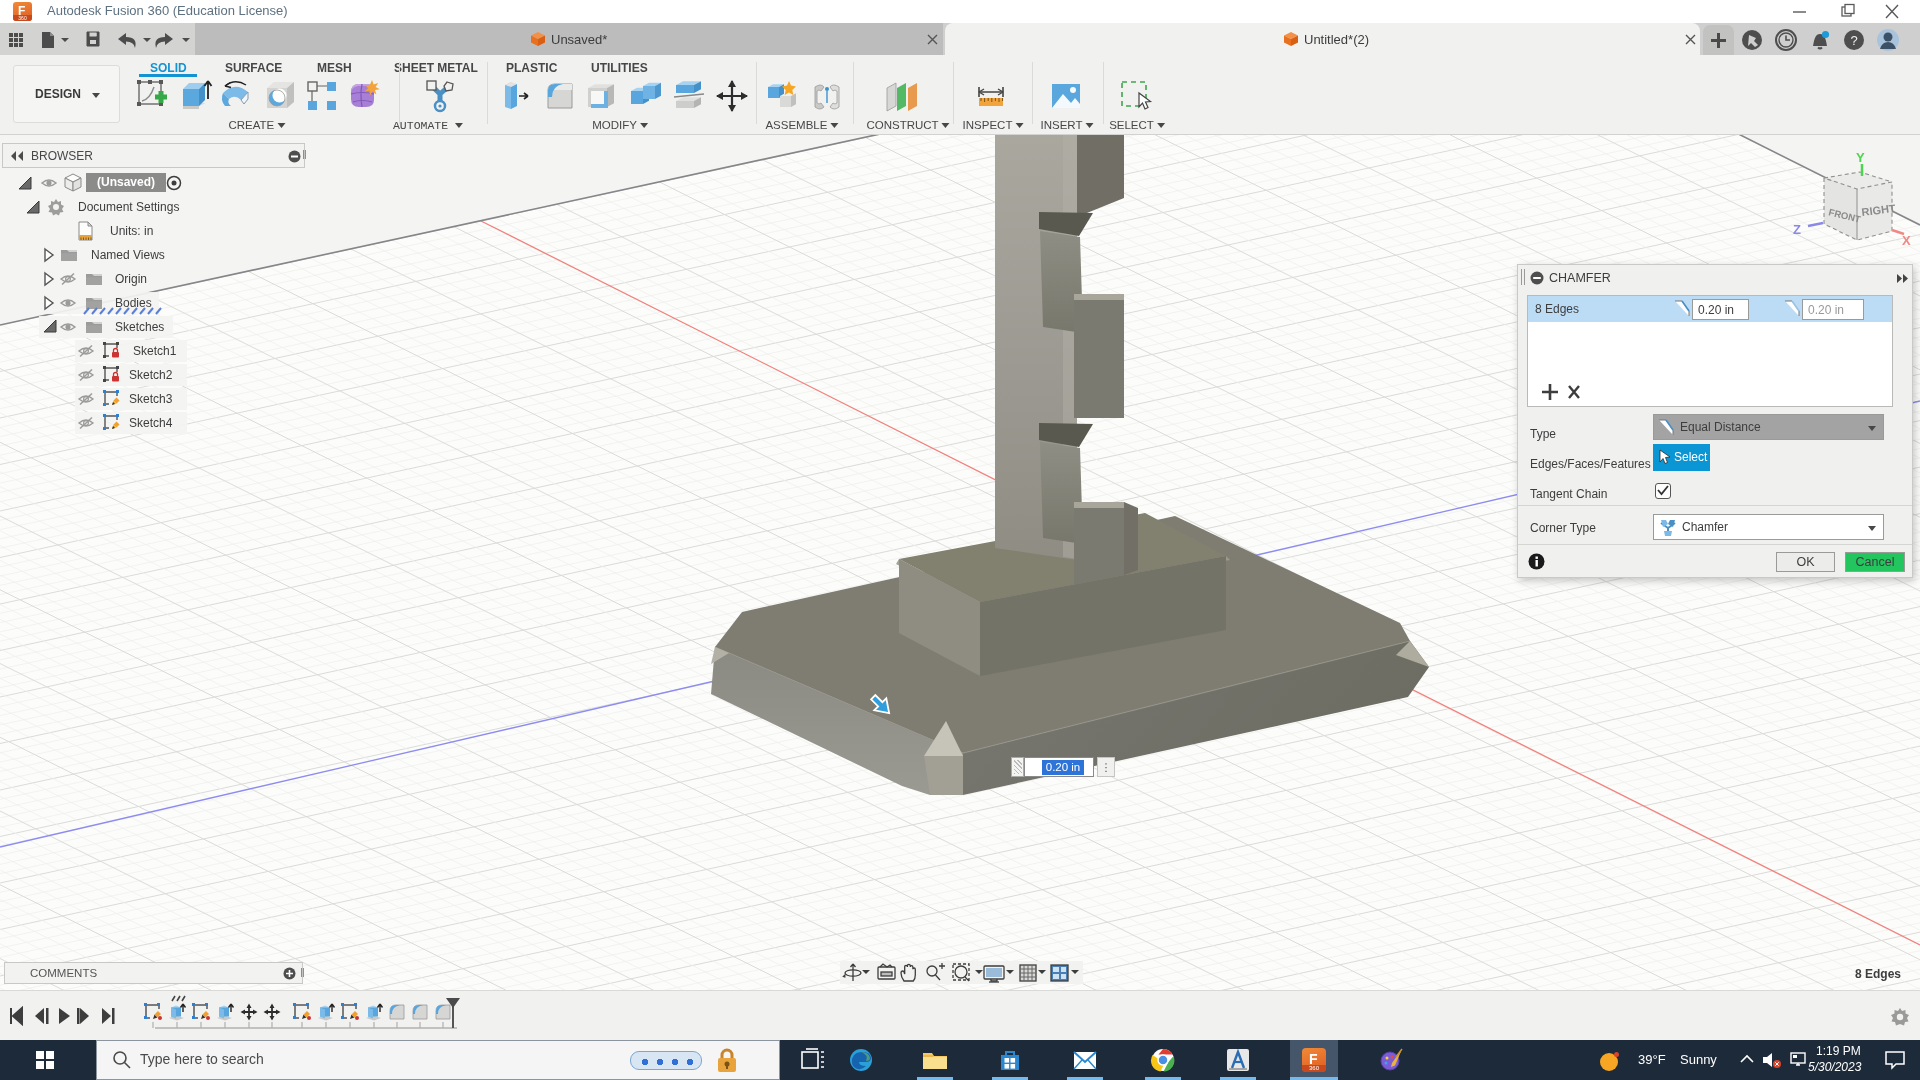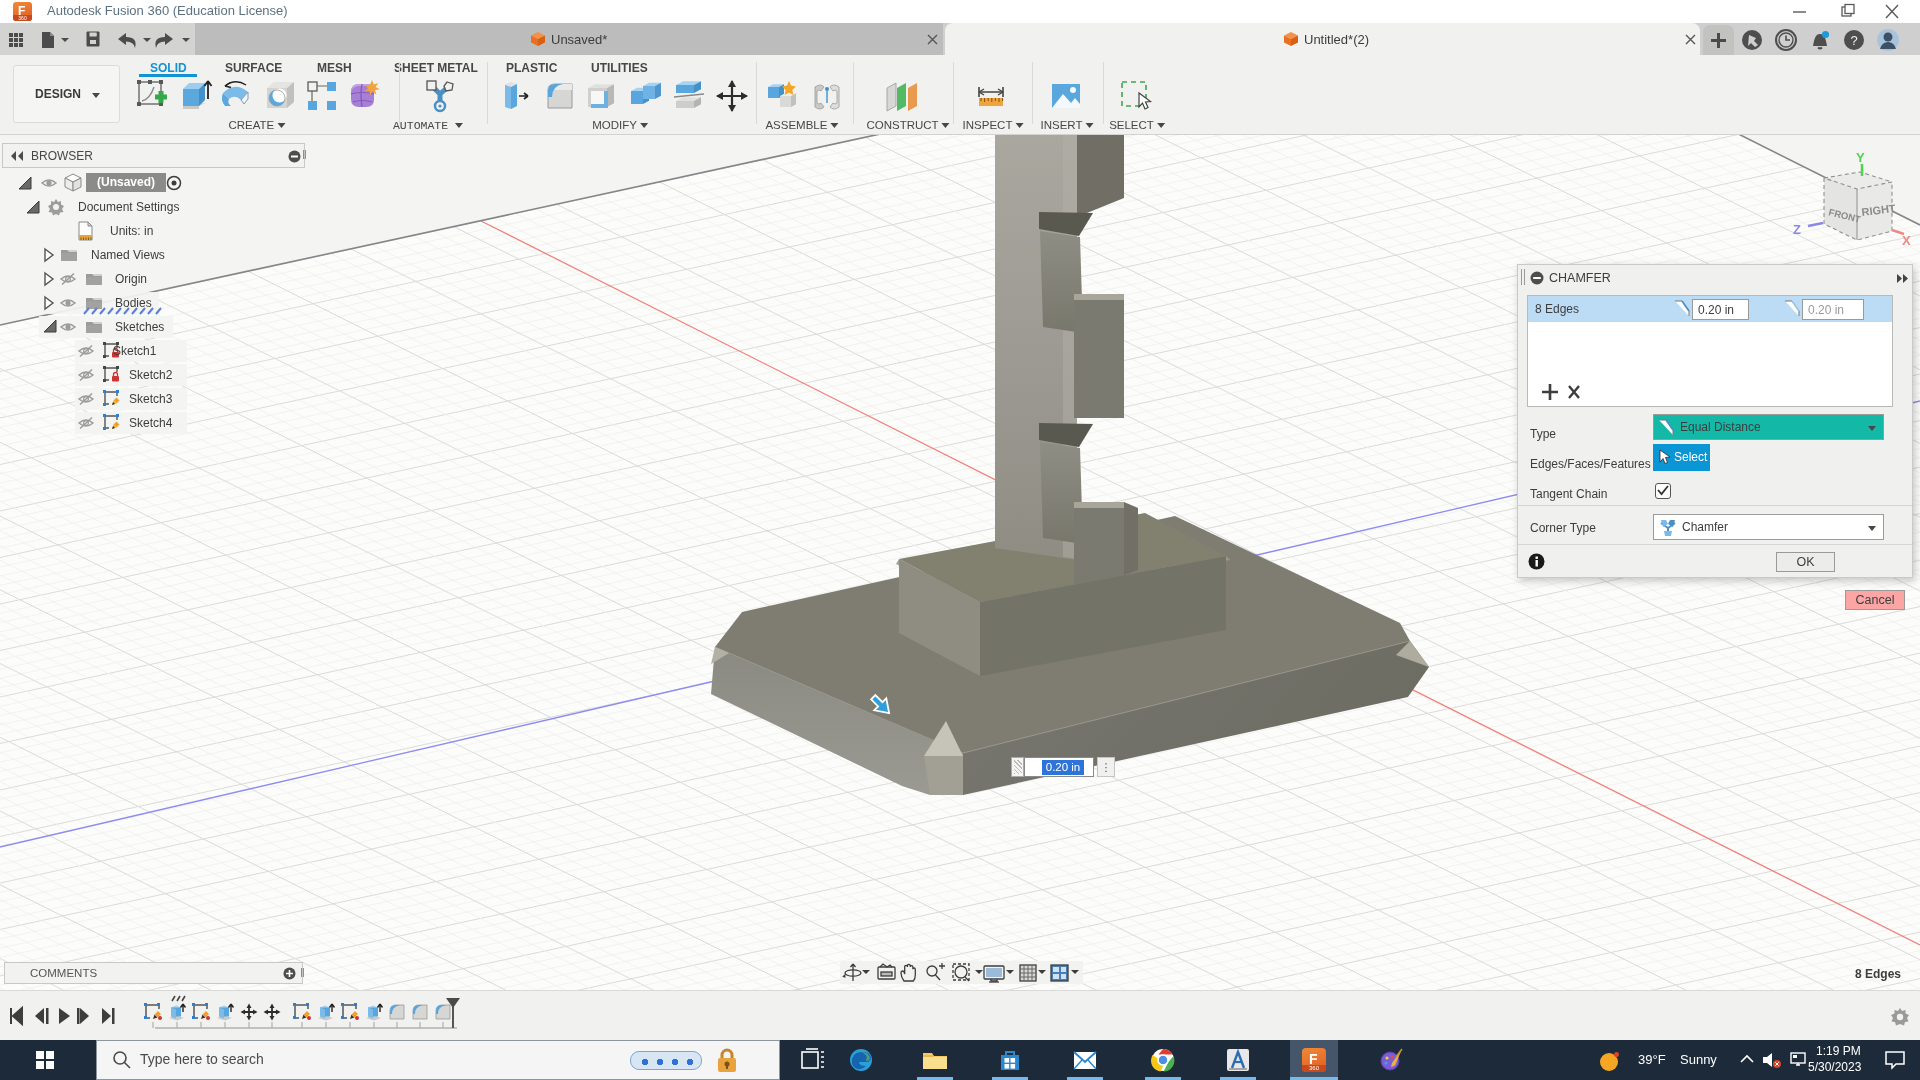--- a/index.html
+++ b/index.html
@@ -744,21 +744,21 @@
         <line x1="3" y1="12.5" x2="15" y2="1.5" stroke="#9b9b9a" stroke-width="1.5"></line>
       </svg>
       <svg class="abs" style="left:28px;top:2px;" width="17" height="17" viewBox="0 0 17 17">
         <path d="M2,2 h12 M2,2 v12 M14,2 v4 M2,14 h4" stroke="#555" stroke-width="1.4" fill="none"></path>
         <rect x="0" y="0" width="3" height="3" fill="#444"></rect>
         <rect x="13" y="0" width="3" height="3" fill="#444"></rect>
         <rect x="0" y="13" width="3" height="3" fill="#444"></rect>
         <rect x="9" y="10" width="7" height="5.5" rx="1" fill="#cc3333"></rect>
         <path d="M10.5,10 v-1.5 a2,2 0 0 1 4,0 V10" fill="none" stroke="#cc3333" stroke-width="1.3"></path>
       </svg>
-      <div class="btxt" style="left:38px;">Sketch1</div>
+      <div class="btxt" style="left:58px;">Sketch1</div>
     </div>
     <div class="brow" style="left:75px;top:364px;width:112px;">
       <svg class="abs" style="left:2px;top:4px;" width="18" height="14" viewBox="0 0 18 14">
         <path d="M2,7 Q9,1 16,7 Q9,13 2,7 Z" fill="none" stroke="#9b9b9a" stroke-width="1.4"></path>
         <circle cx="9" cy="7" r="2.4" fill="none" stroke="#9b9b9a" stroke-width="1.2"></circle>
         <line x1="3" y1="12.5" x2="15" y2="1.5" stroke="#9b9b9a" stroke-width="1.5"></line>
       </svg>
       <svg class="abs" style="left:28px;top:2px;" width="17" height="17" viewBox="0 0 17 17">
         <path d="M2,2 h12 M2,2 v12 M14,2 v4 M2,14 h4" stroke="#555" stroke-width="1.4" fill="none"></path>
         <rect x="0" y="0" width="3" height="3" fill="#444"></rect>
@@ -825,21 +825,21 @@
           <path d="M1,1 h7 l7,10 v5" fill="#fff" stroke="#777" stroke-width="1"></path>
           <path d="M8,1 L15,11" stroke="#9ec4e4" stroke-width="1.6"></path>
         </svg>
         <div class="abs" style="left:274px;top:3px;width:62px;height:21px;background:#fff;border:1px solid #9a9a99;font-size:12px;color:#9a9a99;padding:3px 0 0 5px;">0.20 in</div>
         <svg class="abs" style="left:13px;top:86px;" width="40" height="20" viewBox="0 0 40 20">
           <path d="M9,2 V18 M1,10 H17" stroke="#3d3d3d" stroke-width="2.6"></path>
           <path d="M28,4 L38,16 M38,4 L28,16" stroke="#3d3d3d" stroke-width="2.4"></path>
         </svg>
       </div>
       <div class="dlbl" style="left:12px;top:162px;">Type</div>
-      <div class="abs" style="left:135px;top:149px;width:231px;height:26px;background:#14b8a6;border:1px solid #9a9a99;">
+      <div class="abs" style="left:135px;top:149px;width:231px;height:26px;background:#a3a3a3;border:1px solid #9a9a99;">
         <svg class="abs" style="left:4px;top:4px;" width="17" height="17" viewBox="0 0 17 17">
           <path d="M1,1 h7 l7,10 v5" fill="#fff" stroke="#777" stroke-width="1"></path>
           <path d="M8,1 L15,11" stroke="#4a90c4" stroke-width="1.6"></path>
         </svg>
         <div class="abs" style="left:26px;top:5px;font-size:12px;color:#3d3d3d;">Equal Distance</div>
         <span class="caret abs" style="right:7px;top:11px;"></span>
       </div>
       <div class="dlbl" style="left:12px;top:192px;">Edges/Faces/Features</div>
       <div class="abs" style="left:135px;top:179px;width:57px;height:27px;background:#0a96d4;">
         <svg class="abs" style="left:5px;top:5px;" width="14" height="16" viewBox="0 0 14 16">
@@ -865,21 +865,21 @@
         <div class="abs" style="left:28px;top:5px;font-size:12px;color:#3d3d3d;">Chamfer</div>
         <span class="caret abs" style="right:7px;top:11px;"></span>
       </div>
       <div class="abs" style="left:0px;top:279px;width:394px;height:1px;background:#d5d5d4;"></div>
       <svg class="abs" style="left:10px;top:288px;" width="17" height="17" viewBox="0 0 17 17">
         <circle cx="8.5" cy="8.5" r="8" fill="#1a1a1a"></circle>
         <rect x="7.5" y="3.5" width="2.4" height="2.4" fill="#fff"></rect>
         <rect x="7.5" y="7" width="2.4" height="6.5" fill="#fff"></rect>
       </svg>
       <div class="abs" style="left:258px;top:287px;width:59px;height:20px;background:#ececeb;border:1px solid #9a9a99;font-size:12.5px;color:#3d3d3d;text-align:center;line-height:18px;">OK</div>
-      <div class="abs" style="left:327px;top:287px;width:60px;height:20px;background:#fca5a5;border:1px solid #9a9a99;font-size:12.5px;color:#3d3d3d;text-align:center;line-height:18px;margin-top:38px;">Cancel</div>
+      <div class="abs" style="left:327px;top:287px;width:60px;height:20px;background:#22c55e;border:1px solid #9a9a99;font-size:12.5px;color:#3d3d3d;text-align:center;line-height:18px;">Cancel</div>
     </div>
     <div class="abs" style="left:1011px;top:757px;width:13px;height:20px;background:#f4f4f3;border:1px solid #aaa;">
       <div class="abs" style="left:2px;top:2px;width:8px;height:14px;background:repeating-linear-gradient(45deg,#bbb 0,#bbb 1px,#f4f4f3 1px,#f4f4f3 3px);"></div>
     </div>
     <div class="abs" style="left:1024px;top:757px;width:70px;height:20px;background:#fff;border:1px solid #8a8a8a;">
       <div class="abs" style="left:17px;top:2px;width:42px;height:15px;background:#2e74d8;color:#fff;font-size:11.5px;text-align:center;line-height:15px;">0.20 in</div>
     </div>
     <div class="abs" style="left:1097px;top:757px;width:18px;height:20px;background:#f0f0ef;border:1px solid #c5c5c4;color:#555;font-size:11px;text-align:center;line-height:18px;">⋮</div>
     <div class="abs" style="left:4px;top:962px;width:299px;height:22px;background:#f2f2f1;border:1px solid #c8c8c7;">
       <div class="abs" style="left:25px;top:4px;font-size:11.5px;color:#555;">COMMENTS</div>
@@ -1147,16 +1147,16 @@
       <path d="M1,5 h4 l5,-4 v14 l-5,-4 h-4 Z" fill="#fff"></path>
       <circle cx="15" cy="12" r="4" fill="#d6452b"></circle>
       <path d="M13.3,10.3 l3.4,3.4 M16.7,10.3 l-3.4,3.4" stroke="#fff" stroke-width="1"></path>
     </svg>
     <svg class="abs" style="left:1788px;top:1052px;" width="20" height="16" viewBox="0 0 20 16">
       <rect x="3" y="1" width="14" height="10" fill="none" stroke="#fff" stroke-width="1.4"></rect>
       <path d="M8,13 h4 M10,11 v2" stroke="#fff" stroke-width="1.4"></path>
       <rect x="5" y="3" width="4" height="3" fill="#fff"></rect>
     </svg>
     <div class="trtxt" style="left:1816px;top:1044px;font-size:12px;">1:19 PM</div>
-    <div class="trtxt" style="left:1808px;top:1060px;font-size:12px;">5/30/2023</div>
+    <div class="trtxt" style="left:1808px;top:1060px;font-size:12px;font-style:italic;">5/30/2023</div>
     <svg class="abs" style="left:1884px;top:1050px;" width="22" height="20" viewBox="0 0 22 20">
       <path d="M2,2 h18 v12 h-8 l-4,4 v-4 h-6 Z" fill="none" stroke="#fff" stroke-width="1.5"></path>
     </svg>
   </div>
 </body></html>

